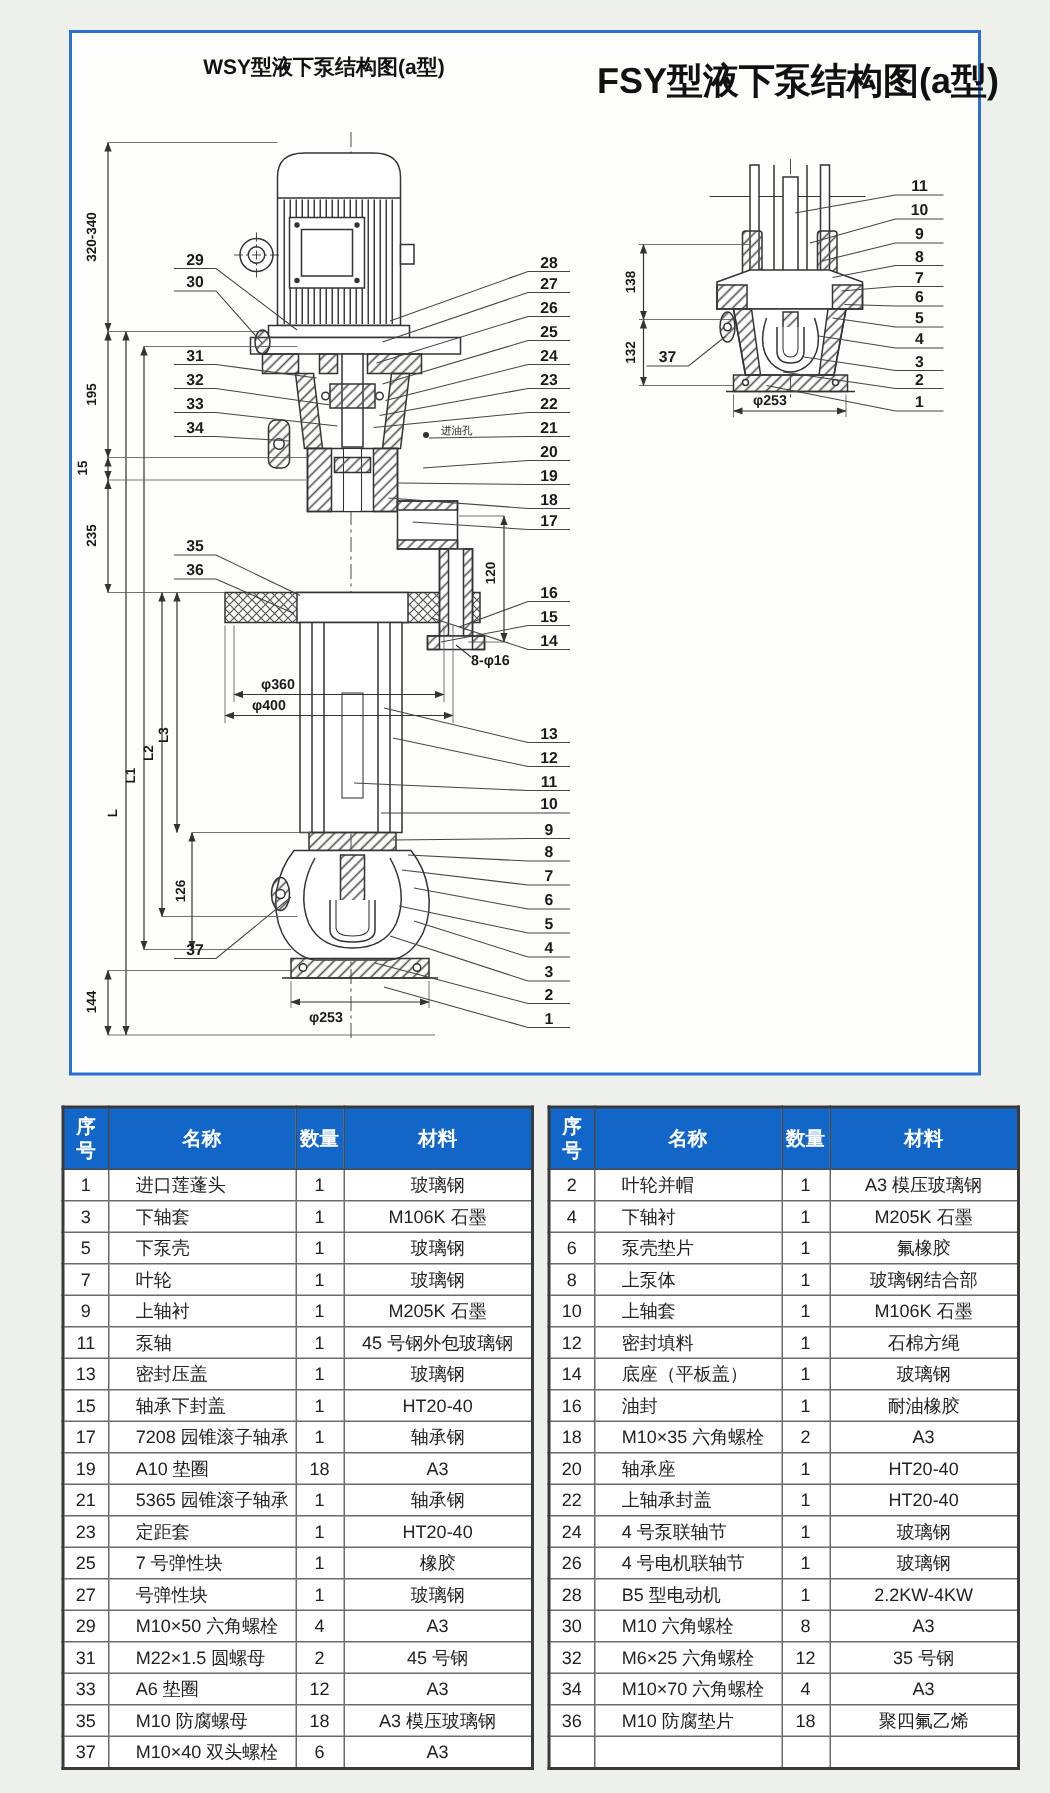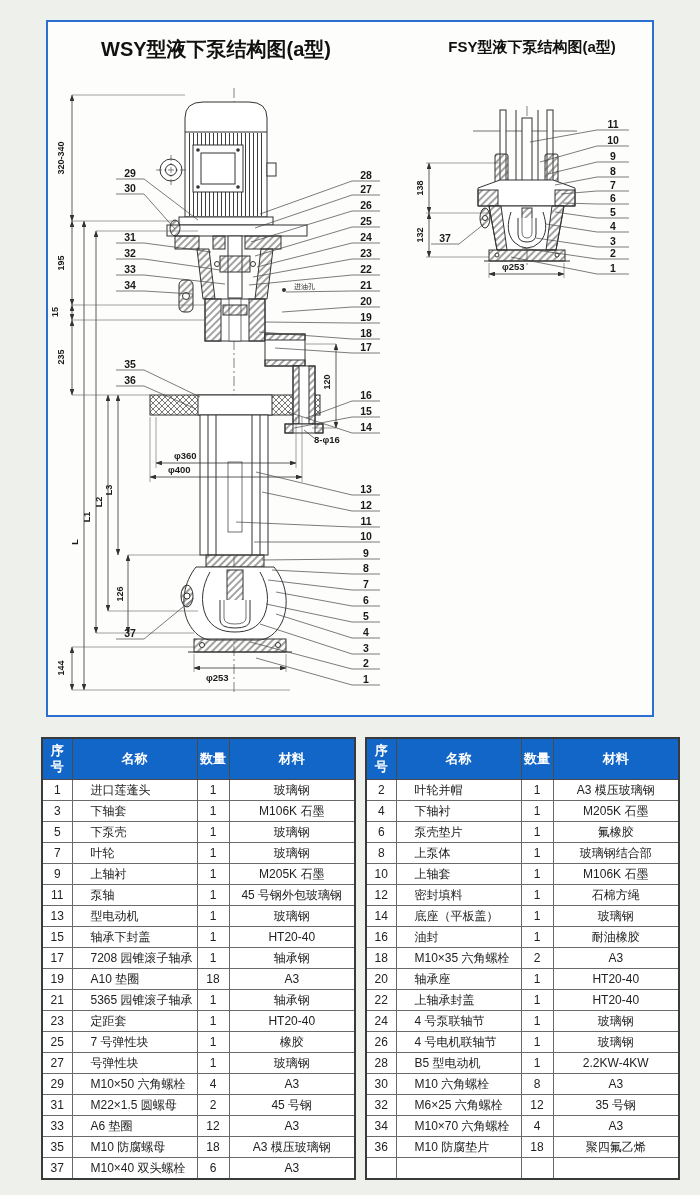--- a/index.html
+++ b/index.html
@@ -2,22 +2,22 @@
 <html><head>
 <meta charset="utf-8">
 <style>
   html,body{margin:0;padding:0;}
   .page{position:relative;width:700px;height:1195px;background:#eef0ec;overflow:hidden;
         font-family:"Liberation Sans","DejaVu Sans",sans-serif;}
   .panel{position:absolute;left:46px;top:20px;width:608px;height:697px;
          background:#fdfdfb;border:2px solid #2b6fd1;box-sizing:border-box;}
   .diagram-title{position:absolute;text-align:center;font-weight:bold;color:#111;
                  white-space:nowrap;}
-  .title-wsy{left:18px;top:14px;width:300px;font-size:20px;}
-  .title-fsy{left:336px;top:16px;width:296px;font-size:15px;}
+  .title-wsy{left:18px;top:14px;width:300px;font-size:14px;}
+  .title-fsy{left:336px;top:16px;width:296px;font-size:24px;}
   .panel svg{position:absolute;left:0;top:0;}
   .tables{position:absolute;left:41px;top:737px;display:flex;gap:9px;}
   table.parts{border-collapse:collapse;background:#fff;table-layout:fixed;width:313px;
               border:2px solid #3a3a3a;}
   table.parts th{background:#1266c8;color:#fff;font-size:13px;font-weight:bold;
                  border:1px solid #4a4a4a;height:38px;padding:1px 2px;line-height:1.25;}
   table.parts td{border:1px solid #6a6a6a;font-size:12px;color:#222;height:20px;
                  text-align:center;padding:0 2px;overflow:hidden;white-space:nowrap;}
   table.parts td.name-col{text-align:left;padding-left:18px;}
   .c0{width:30px}.c1{width:125px}.c2{width:32px}.c3{width:126px}
@@ -406,21 +406,21 @@
             <td>M205K 石墨</td>
           </tr>
           <tr>
             <td>11</td>
             <td class="name-col">泵轴</td>
             <td>1</td>
             <td>45 号钢外包玻璃钢</td>
           </tr>
           <tr>
             <td>13</td>
-            <td class="name-col">型电动机</td>
+            <td class="name-col">密封压盖</td>
             <td>1</td>
             <td>玻璃钢</td>
           </tr>
           <tr>
             <td>15</td>
             <td class="name-col">轴承下封盖</td>
             <td>1</td>
             <td>HT20-40</td>
           </tr>
           <tr>

